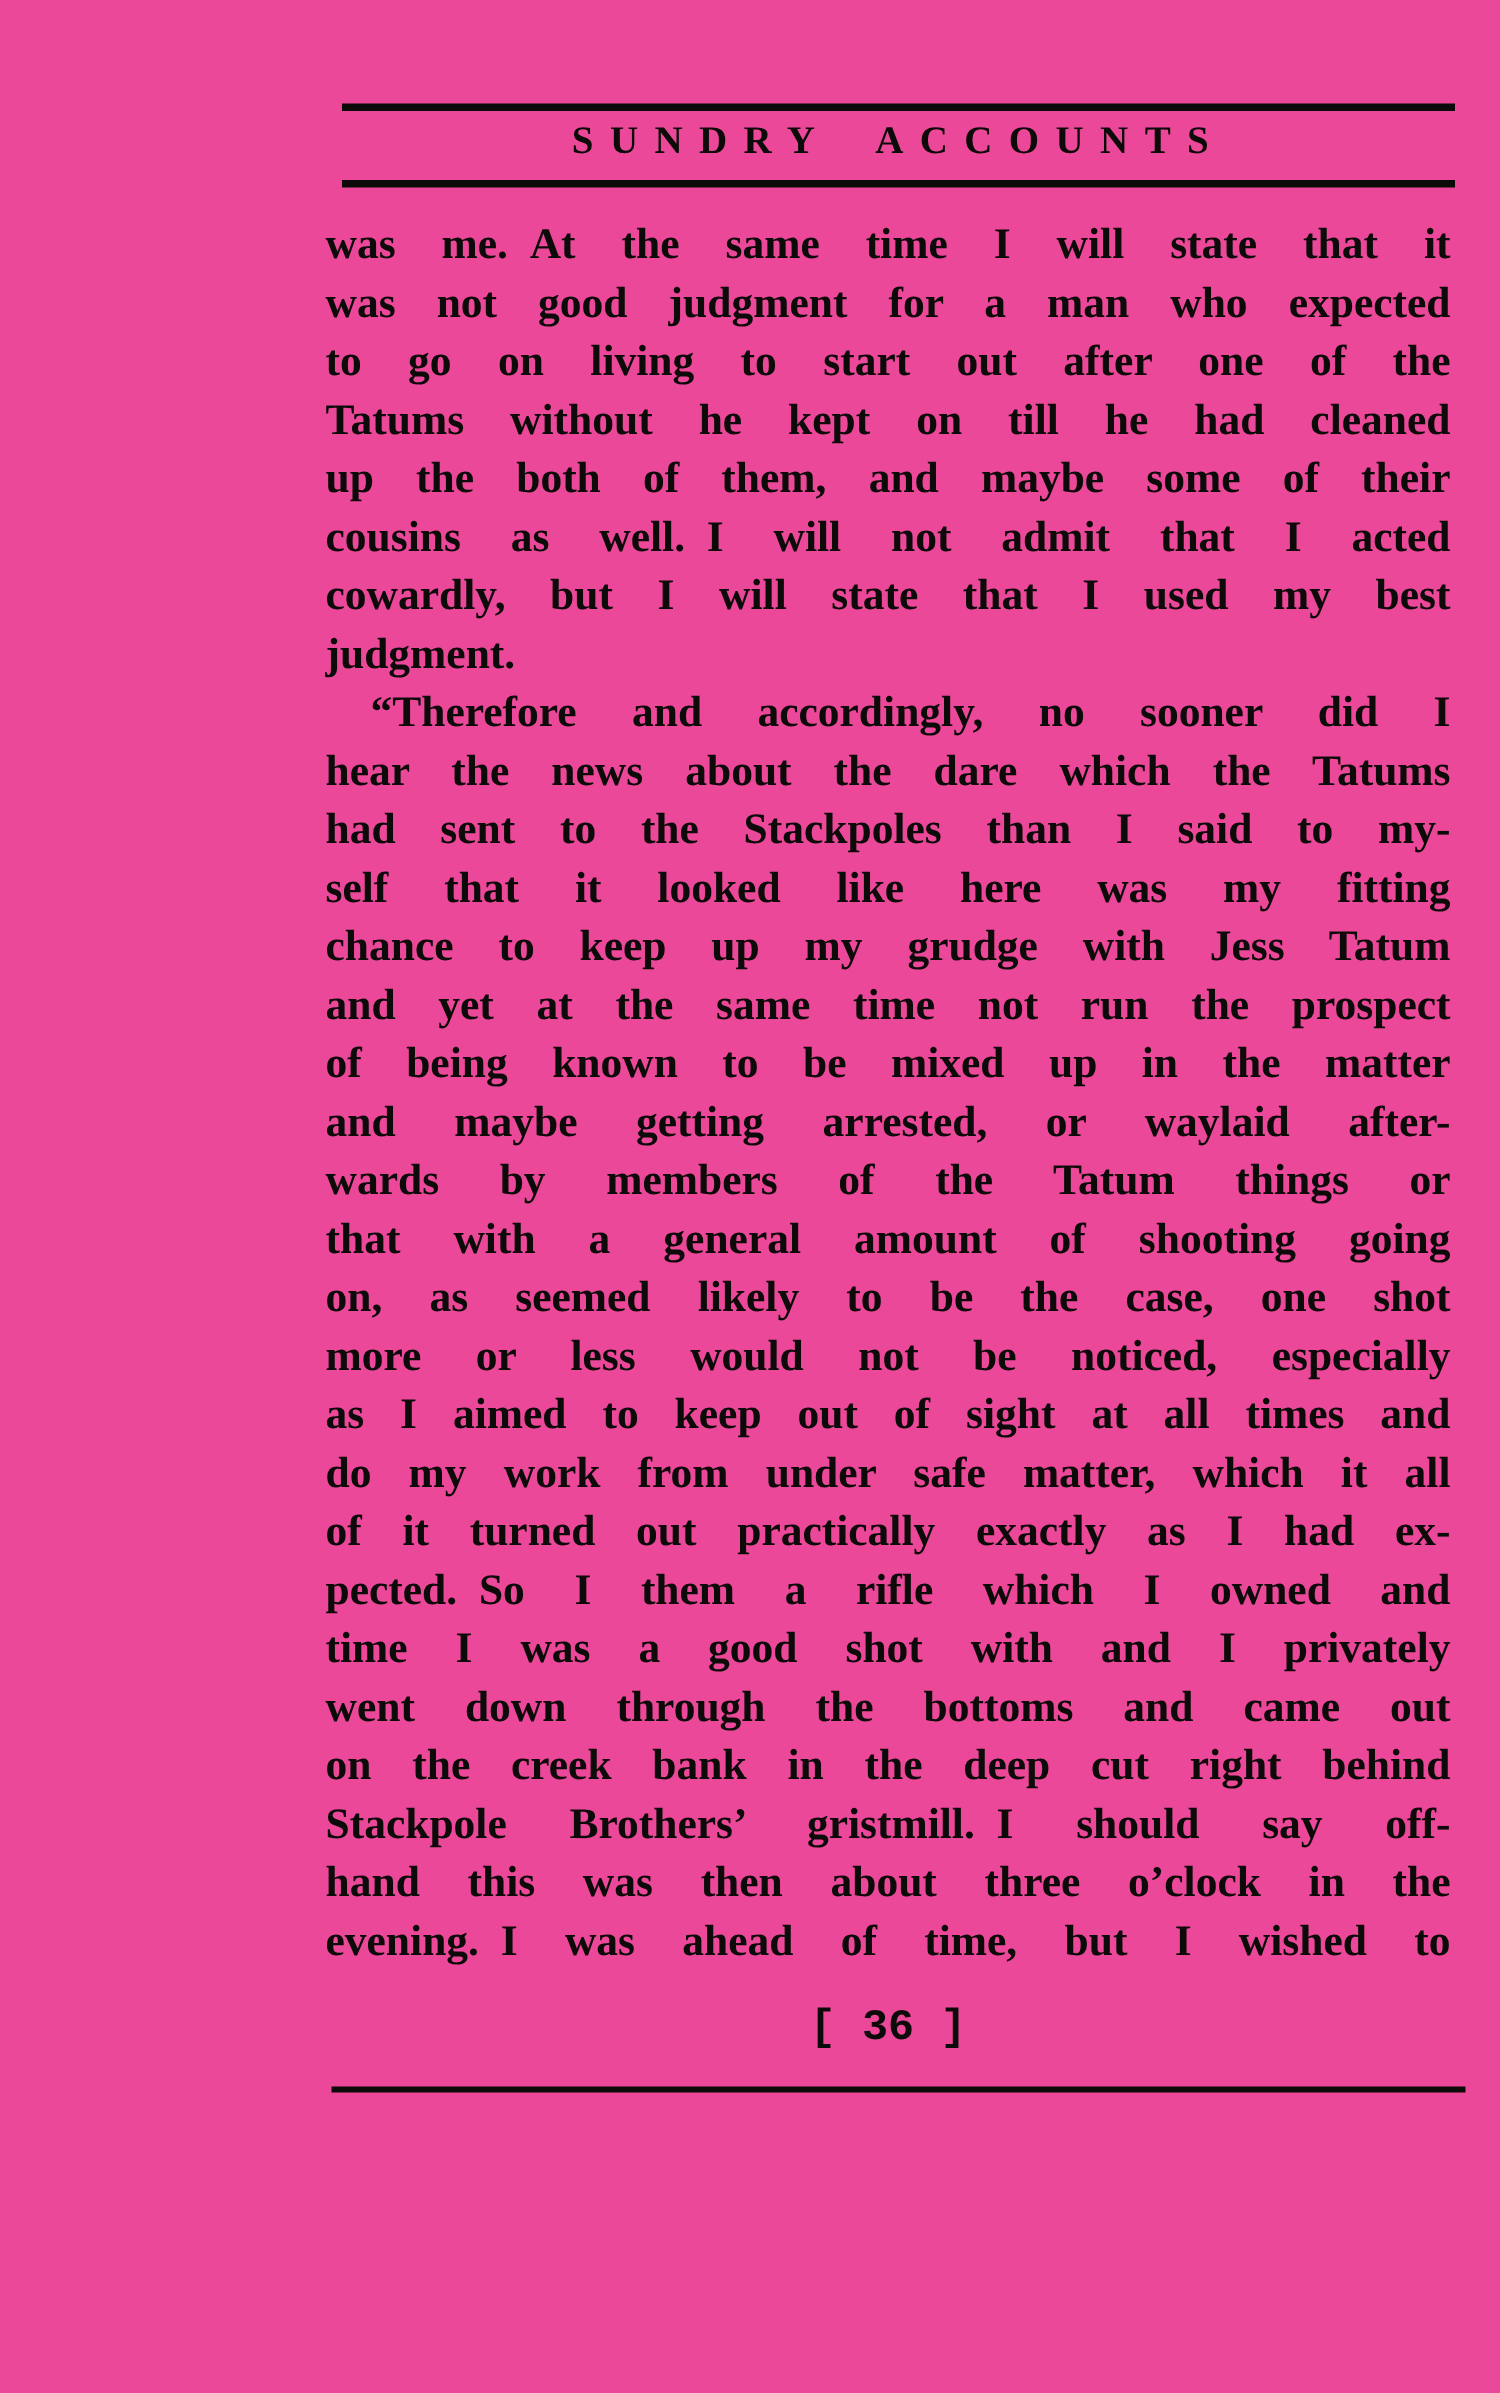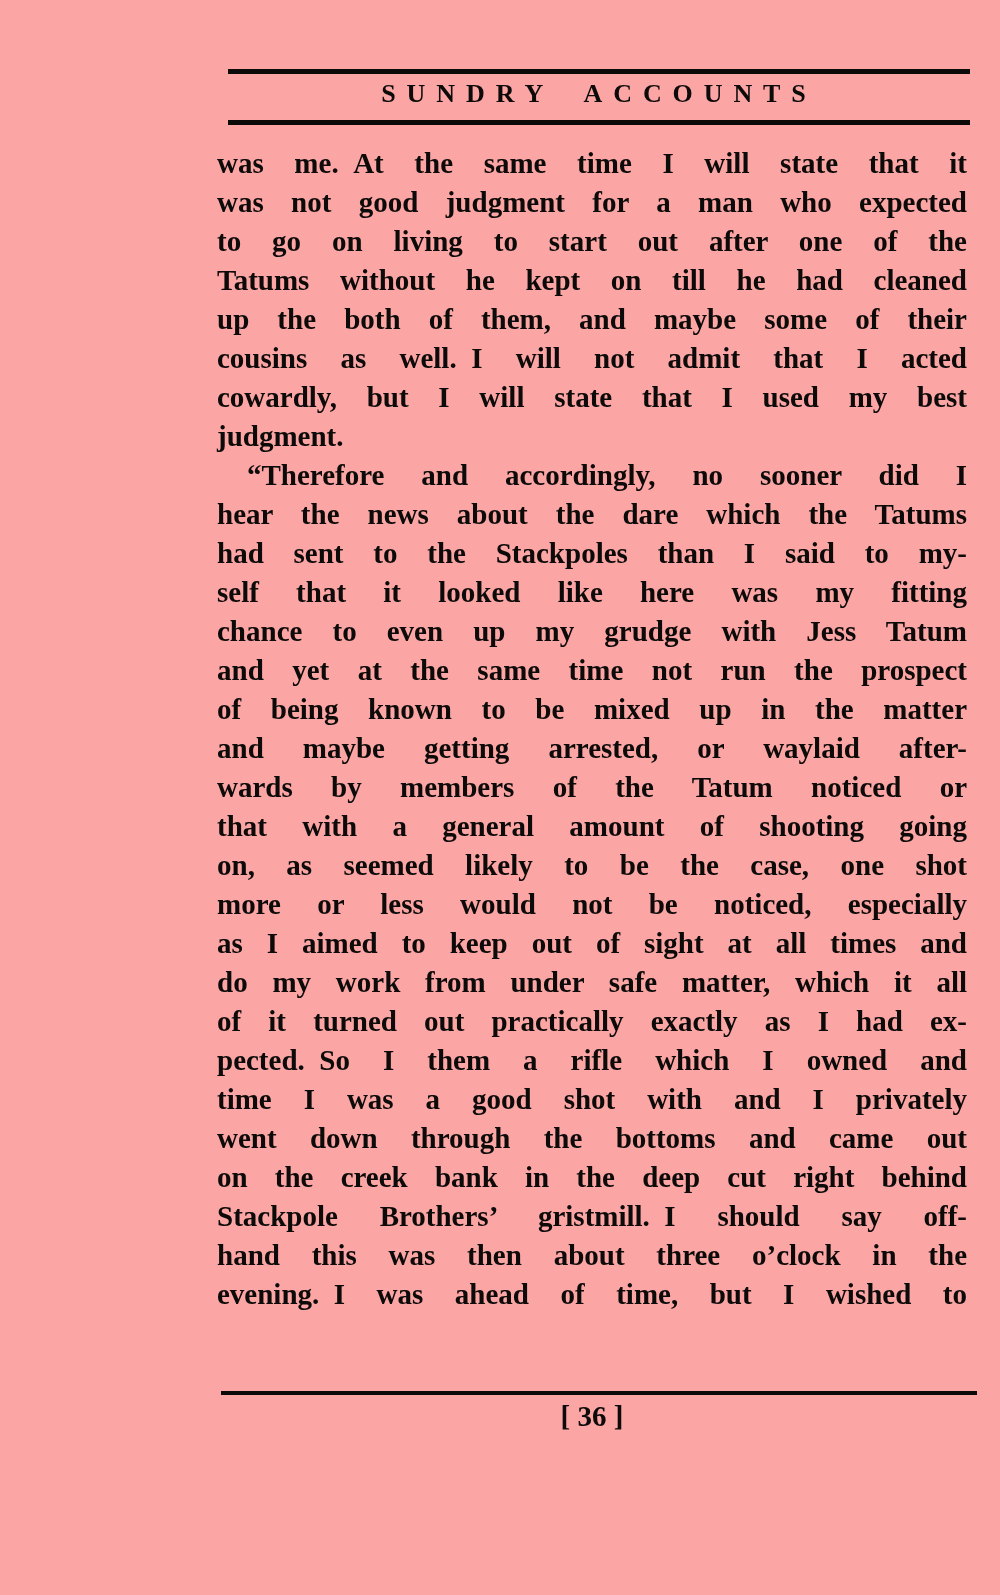--- a/index.html
+++ b/index.html
@@ -4,21 +4,21 @@
 <style>
   html, body {
     margin: 0;
     padding: 0;
     background: #ffffff;
   }
   .page {
     position: relative;
     width: 1000px;
     height: 1595px;
-    background: #fca5a5;
+    background: #ec4899;
     overflow: hidden;
     font-family: "Liberation Serif", serif;
     color: #0c0b09;
   }
   .rule {
     position: absolute;
     background: #0c0b09;
   }
   .rule-top {
     left: 228px; top: 69px;
@@ -58,26 +58,27 @@
     overflow: visible;
   }
   .line.para-end {
     text-align-last: left;
   }
   .line.indent {
     text-indent: 30px;
   }
   .folio {
     position: absolute;
-    left: 217px; top: 1396px;
+    left: 217px; top: 1332px;
     width: 750px;
     text-align: center;
     font-size: 29px;
     font-weight: 700;
     line-height: 40px;
+    font-family: Liberation Mono, monospace;
   }
 </style>
 </head>
 <body>
 
 <div class="page">
 
   <div class="rule rule-top"></div>
 
   <div class="running-head">SUNDRY ACCOUNTS</div>
@@ -91,25 +92,25 @@
       <div class="line">to go on living to start out after one of the</div>
       <div class="line">Tatums without he kept on till he had cleaned</div>
       <div class="line">up the both of them, and maybe some of their</div>
       <div class="line">cousins as well. I will not admit that I acted</div>
       <div class="line">cowardly, but I will state that I used my best</div>
       <div class="line para-end">judgment.</div>
       <div class="line indent">“Therefore and accordingly, no sooner did I</div>
       <div class="line">hear the news about the dare which the Tatums</div>
       <div class="line">had sent to the Stackpoles than I said to my-</div>
       <div class="line">self that it looked like here was my fitting</div>
-      <div class="line">chance to even up my grudge with Jess Tatum</div>
+      <div class="line">chance to keep up my grudge with Jess Tatum</div>
       <div class="line">and yet at the same time not run the prospect</div>
       <div class="line">of being known to be mixed up in the matter</div>
       <div class="line">and maybe getting arrested, or waylaid after-</div>
-      <div class="line">wards by members of the Tatum noticed or</div>
+      <div class="line">wards by members of the Tatum things or</div>
       <div class="line">that with a general amount of shooting going</div>
       <div class="line">on, as seemed likely to be the case, one shot</div>
       <div class="line">more or less would not be noticed, especially</div>
       <div class="line">as I aimed to keep out of sight at all times and</div>
       <div class="line">do my work from under safe matter, which it all</div>
       <div class="line">of it turned out practically exactly as I had ex-</div>
       <div class="line">pected. So I them a rifle which I owned and</div>
       <div class="line">time I was a good shot with and I privately</div>
       <div class="line">went down through the bottoms and came out</div>
       <div class="line">on the creek bank in the deep cut right behind</div>

